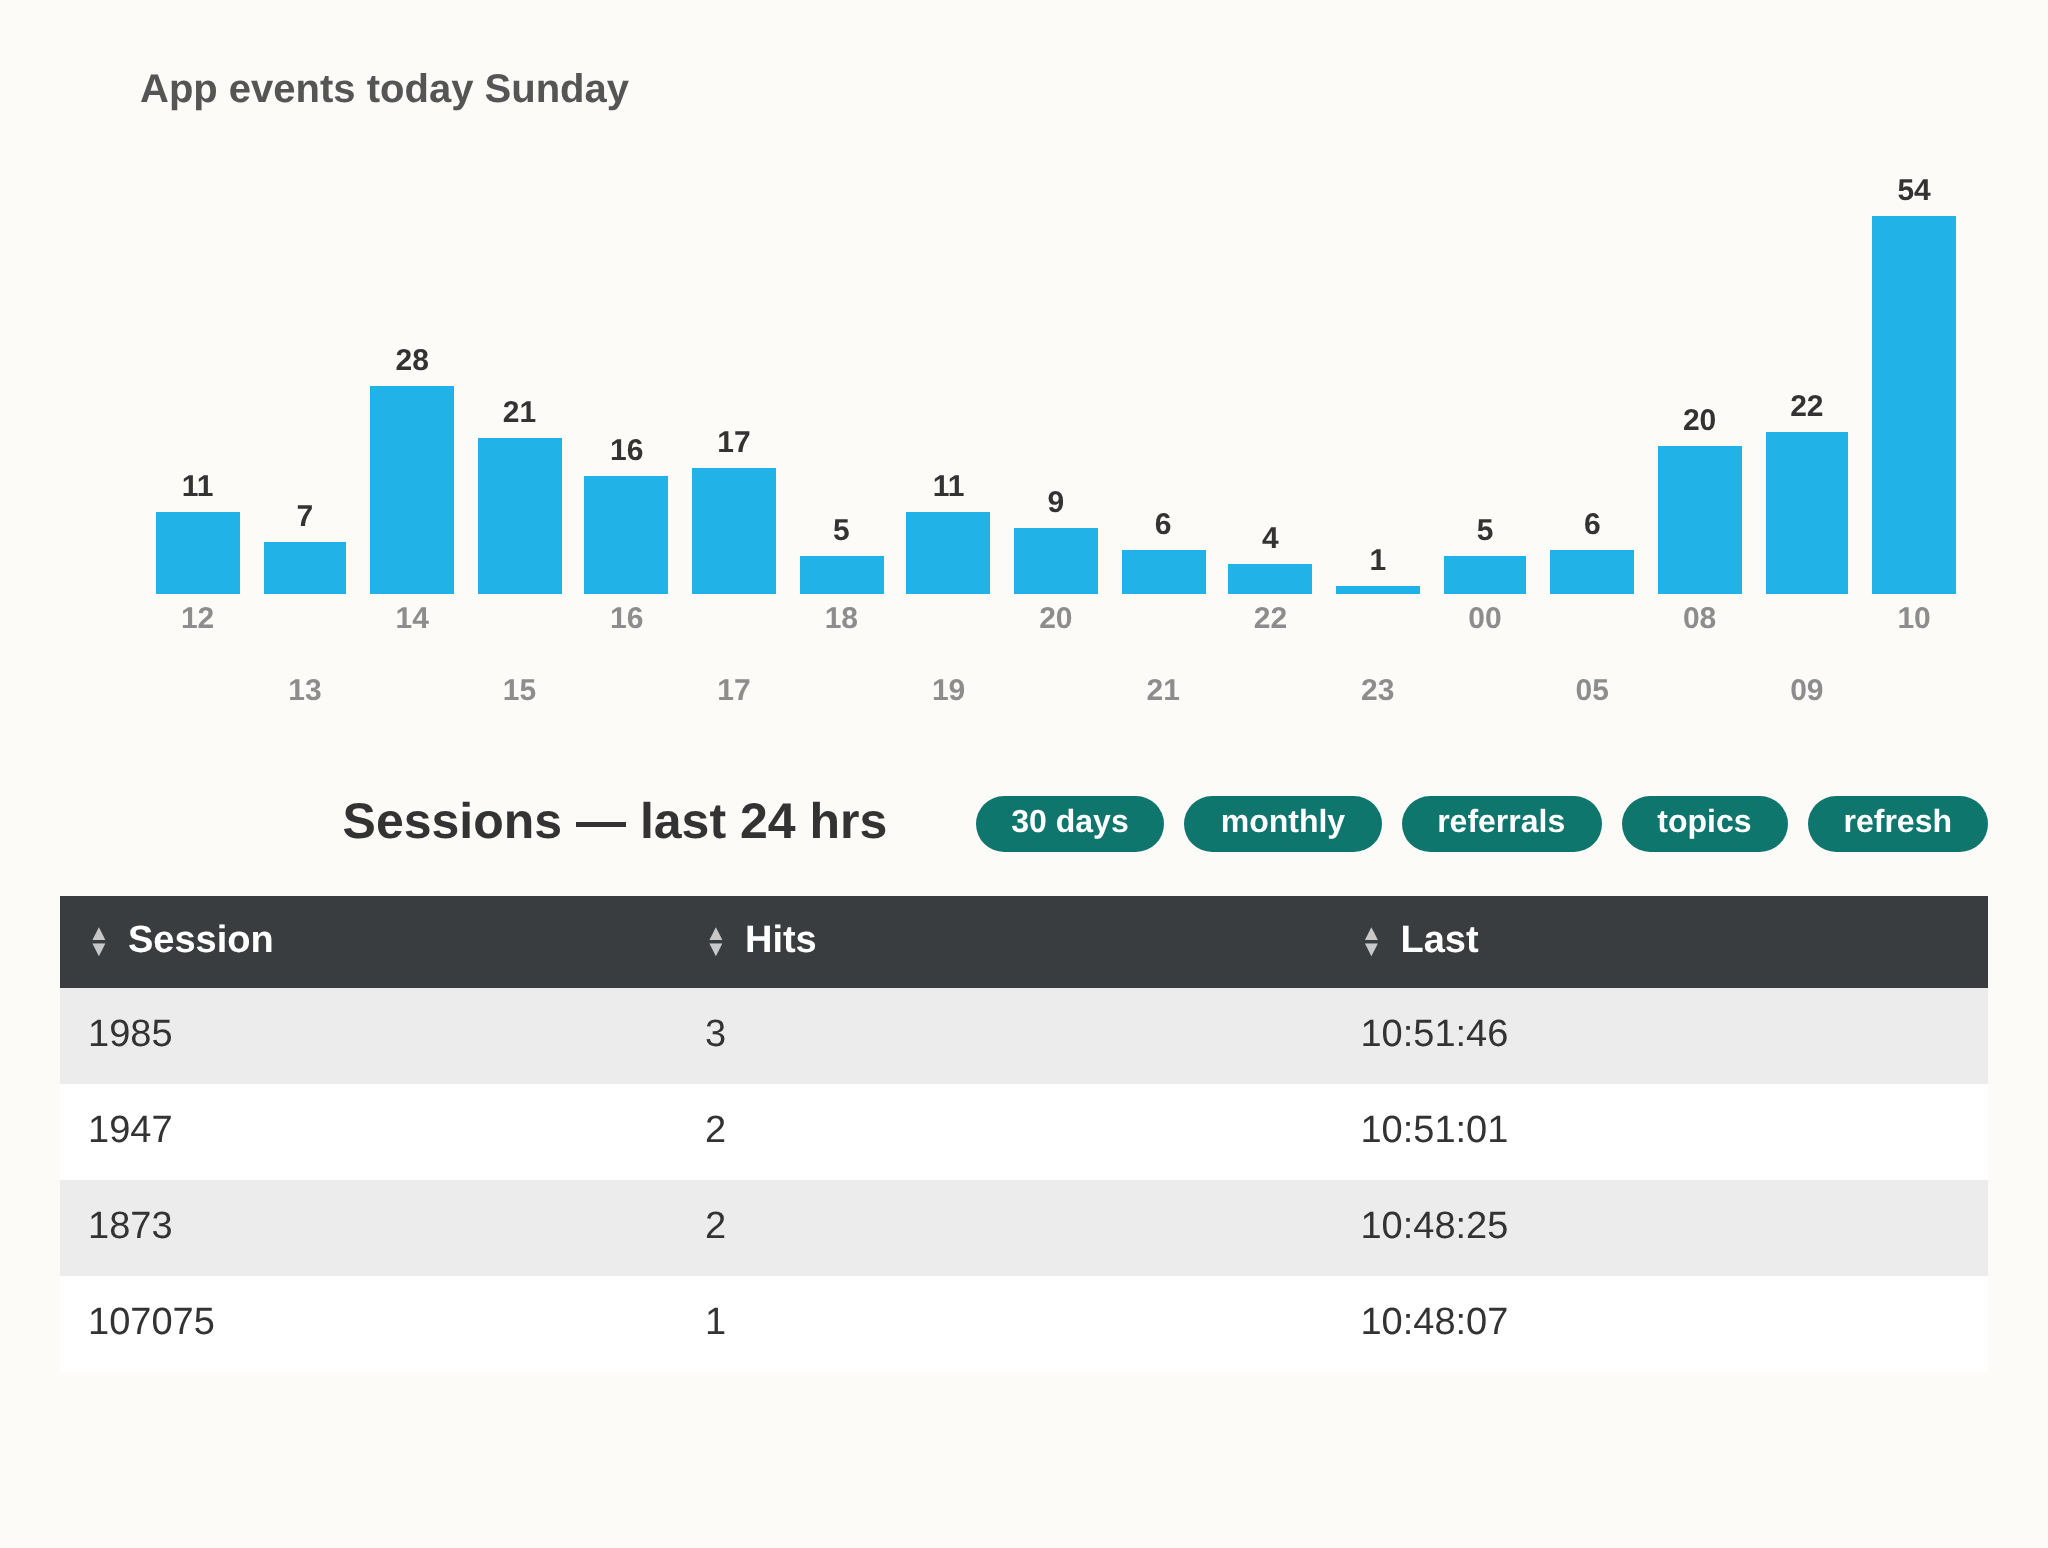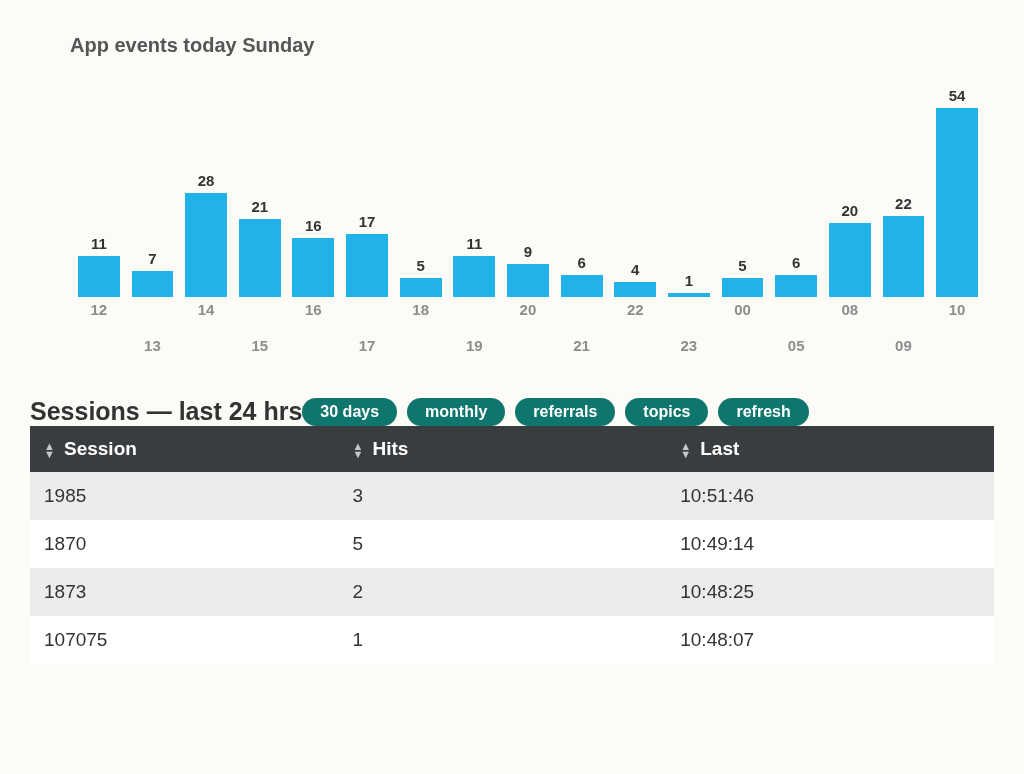--- a/index.html
+++ b/index.html
@@ -58,21 +58,23 @@
     color: #8d8d8d;
     font-weight: 600;
   }
   .bar-col.odd .bar-xlab { margin-top: 4px; text-align: right; }
   .bar-col.even .bar-xlab { margin-top: 40px; }
 
   
   .sessions-head {
     display: flex;
     align-items: center;
-    justify-content: flex-start;
+    justify-content: flex-end;
+    margin-bottom: 22px;
+    gap: 44px;
   }
   .sessions-title {
     font-size: 25px;
     font-weight: 700;
     color: #333;
   }
   .pill-row { display: flex; gap: 10px; }
   .pill {
     background: #0f766e;
     color: #fff;
@@ -234,23 +236,23 @@
           <th><span class="sort-icon"><span class="up">▲</span><span class="dn">▼</span></span><span>Last</span></th>
         </tr>
       </thead>
     <tbody id="tbody">
         <tr>
           <td>1985</td>
           <td>3</td>
           <td>10:51:46</td>
         </tr>
         <tr>
-          <td>1870</td>
-          <td>5</td>
-          <td>10:49:14</td>
+          <td>1947</td>
+          <td>2</td>
+          <td>10:51:01</td>
         </tr>
         <tr>
           <td>1873</td>
           <td>2</td>
           <td>10:48:25</td>
         </tr>
         <tr>
           <td>107075</td>
           <td>1</td>
           <td>10:48:07</td>

